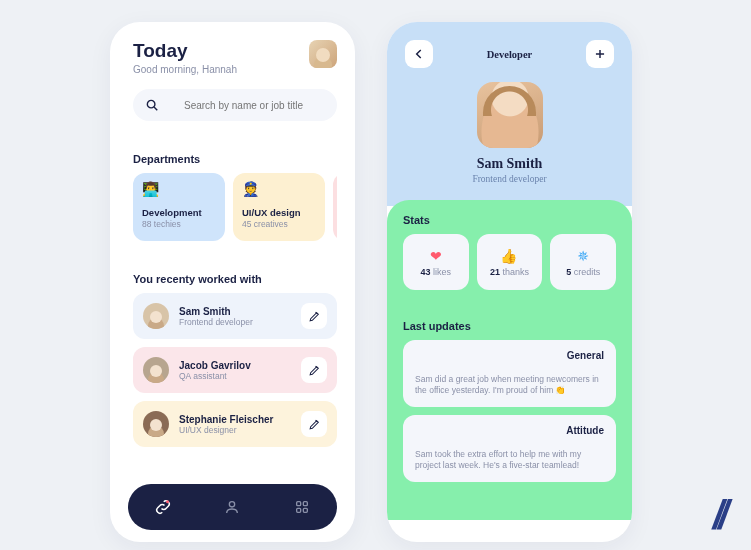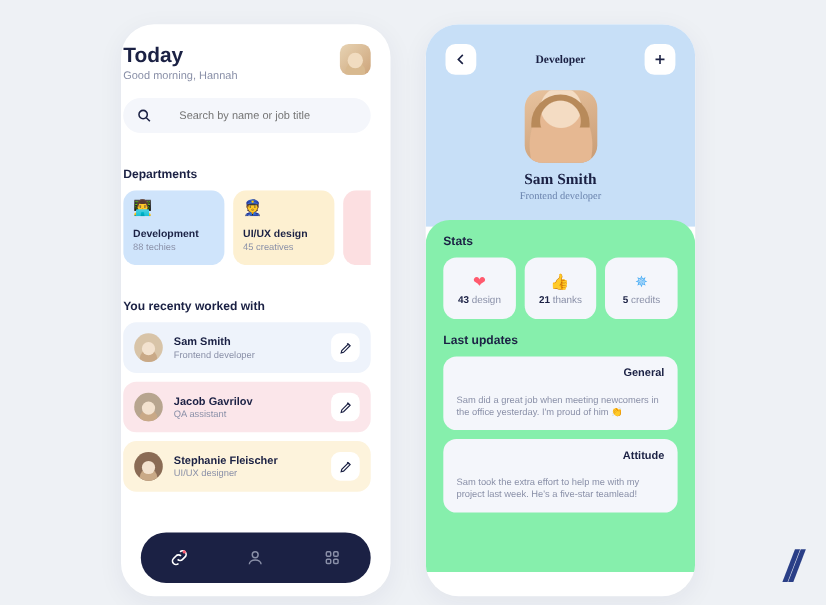--- a/index.html
+++ b/index.html
@@ -19,21 +19,21 @@
   .phone {
     width: 245px;
     height: 520px;
     background: #fff;
     border-radius: 30px;
     overflow: hidden;
     position: relative;
     box-shadow: 0 6px 24px rgba(30,40,80,0.06);
   }
   
-  .p1-inner { padding: 18px 18px 0 2px; }
+  .p1-inner { padding: 18px 18px 0 23px; }
   .p1-head { display: flex; justify-content: space-between; align-items: flex-start; }
   .p1-title { font-size: 19px; font-weight: 800; color: #1b2144; }
   .p1-sub { font-size: 10px; color: #8a90a8; margin-top: 2px; text-align: center; }
   .avatar-sm {
     width: 28px; height: 28px; border-radius: 8px;
     background: linear-gradient(135deg,#e7d3b3,#cda47a);
     position: relative; overflow:hidden;
   }
   .avatar-sm::after{
     content:""; position:absolute; left:50%; top:55%;
@@ -133,21 +133,21 @@
   .stats-label { font-size:11px; font-weight:700; color:#1b2144; }
   .stats { display:flex; gap:8px; margin-top:8px;}
   .stat {
     flex:1; background:#f4f6fb; border-radius:12px;
     height:56px; display:flex; flex-direction:column;
     align-items:center; justify-content:center; gap:3px;
   }
   .stat-ic { font-size:14px; }
   .stat-row { font-size:9px; color:#8a90a8; }
   .stat-row b { color:#1b2144; font-weight:700; }
-  .updates-label { font-size:11px; font-weight:700; color:#1b2144; margin-top:14px;}
+  .updates-label { font-size:11px; font-weight:700; color:#1b2144; margin-top:30px;}
   .card {
     background:#f4f6fb; border-radius:12px; padding:10px 12px; margin-top:8px;
   }
   .card-title { font-size:10px; font-weight:800; color:#1b2144;text-align:right;}
   .card-body { font-size:8.5px; color:#8a90a8; line-height:1.35; margin-top:13px;}
 
   .logo {
     position:absolute; right:28px; bottom:12px;
     font-size:40px; font-weight:900; font-style:italic;
     color:#2a3f87; letter-spacing:-6px;
@@ -282,21 +282,21 @@
       <div class="p2-av"></div>
       <div class="p2-name">Sam Smith</div>
       <div class="p2-role">Frontend developer</div>
     </div>
 
     <div class="p2-body">
       <div class="stats-label">Stats</div>
       <div class="stats">
         <div class="stat">
           <div class="stat-ic" style="color:#ff5a6e">❤</div>
-          <div class="stat-row"><b>43</b> <span>design</span></div>
+          <div class="stat-row"><b>43</b> <span>likes</span></div>
         </div>
         <div class="stat">
           <div class="stat-ic" style="color:#7a74f0">👍</div>
           <div class="stat-row"><b>21</b> <span>thanks</span></div>
         </div>
         <div class="stat">
           <div class="stat-ic" style="color:#3fa9f5">✵</div>
           <div class="stat-row"><b>5</b> <span>credits</span></div>
         </div>
       </div>

